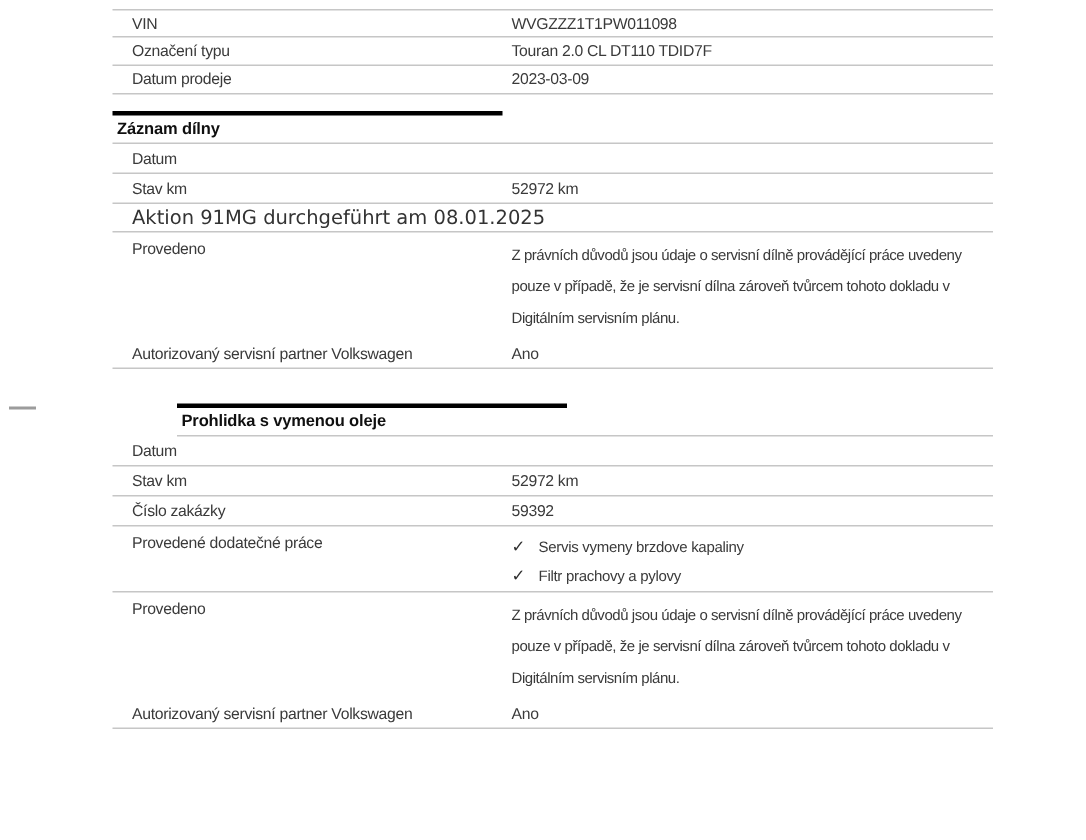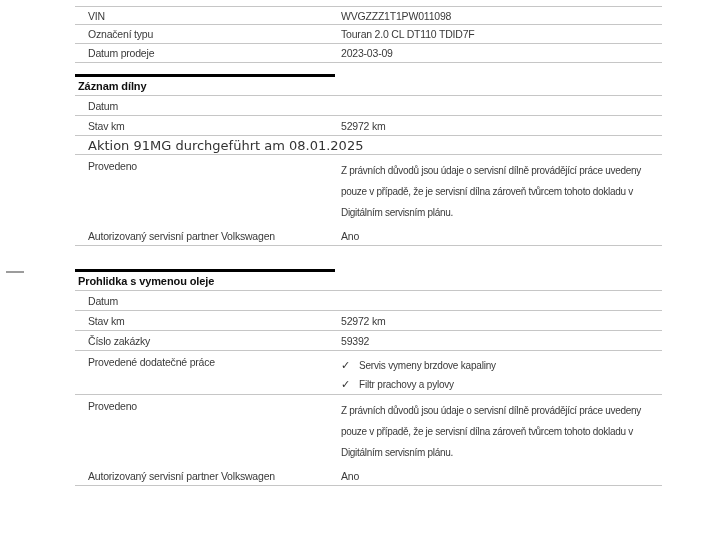--- a/index.html
+++ b/index.html
@@ -17,21 +17,21 @@
   .tbl-first .row:first-child{border-top:1px solid #c6c6c6;}
   .row .label{flex:none;width:253px;padding-left:13px;}
   .row .value{flex:1;padding-right:4px;}
   .row.h20{min-height:20px;}
   .row.top{align-items:flex-start;padding-top:5px;}
   .row.noborder{border-bottom:none;}
   .row.tall{min-height:72px;}
   .row.h38{min-height:38px;}
   .value.multi{white-space:pre;font-size:10px;letter-spacing:-0.3px;line-height:21px;}
   .sec-head{margin-top:11px;}
-  .sec-head.gap23{margin-top:23px;}
+  .sec-head.gap23{margin-top:23px;margin-left:43px;}
   .sec-bar{width:260px;height:3px;background:#000000;}
   .sec-title{
     font-size:11px;font-weight:bold;color:#0f0f0f;letter-spacing:-0.1px;
     padding:3px 0 3px 3px;border-bottom:1px solid #c6c6c6;min-height:11px;
   }
   .full-note{
     font-family:"DejaVu Sans",sans-serif;font-size:13px;letter-spacing:0;
     color:#333333;padding-left:13px;
   }
   .check-item{display:flex;align-items:baseline;line-height:19px;}

